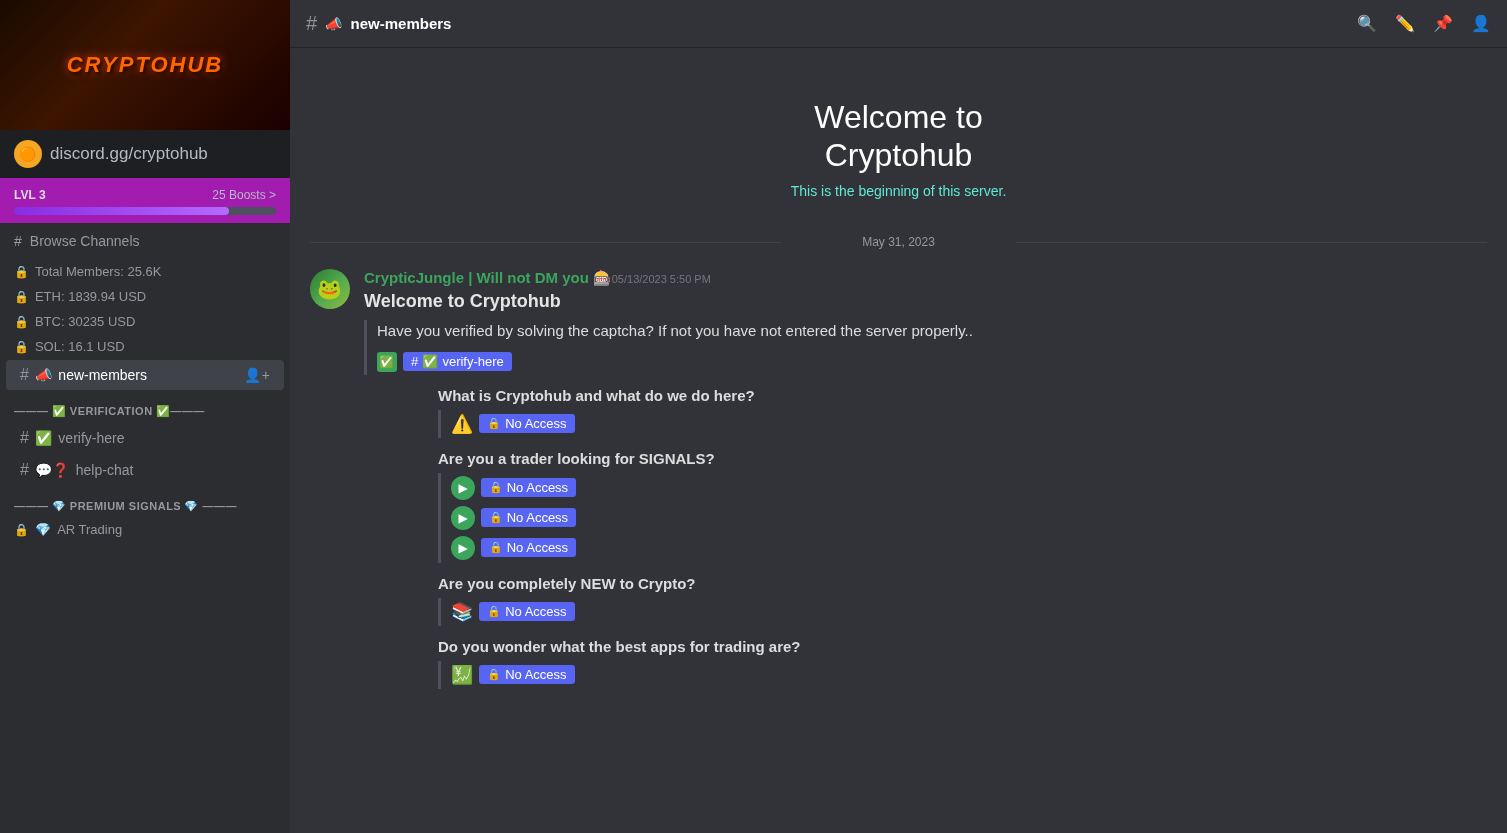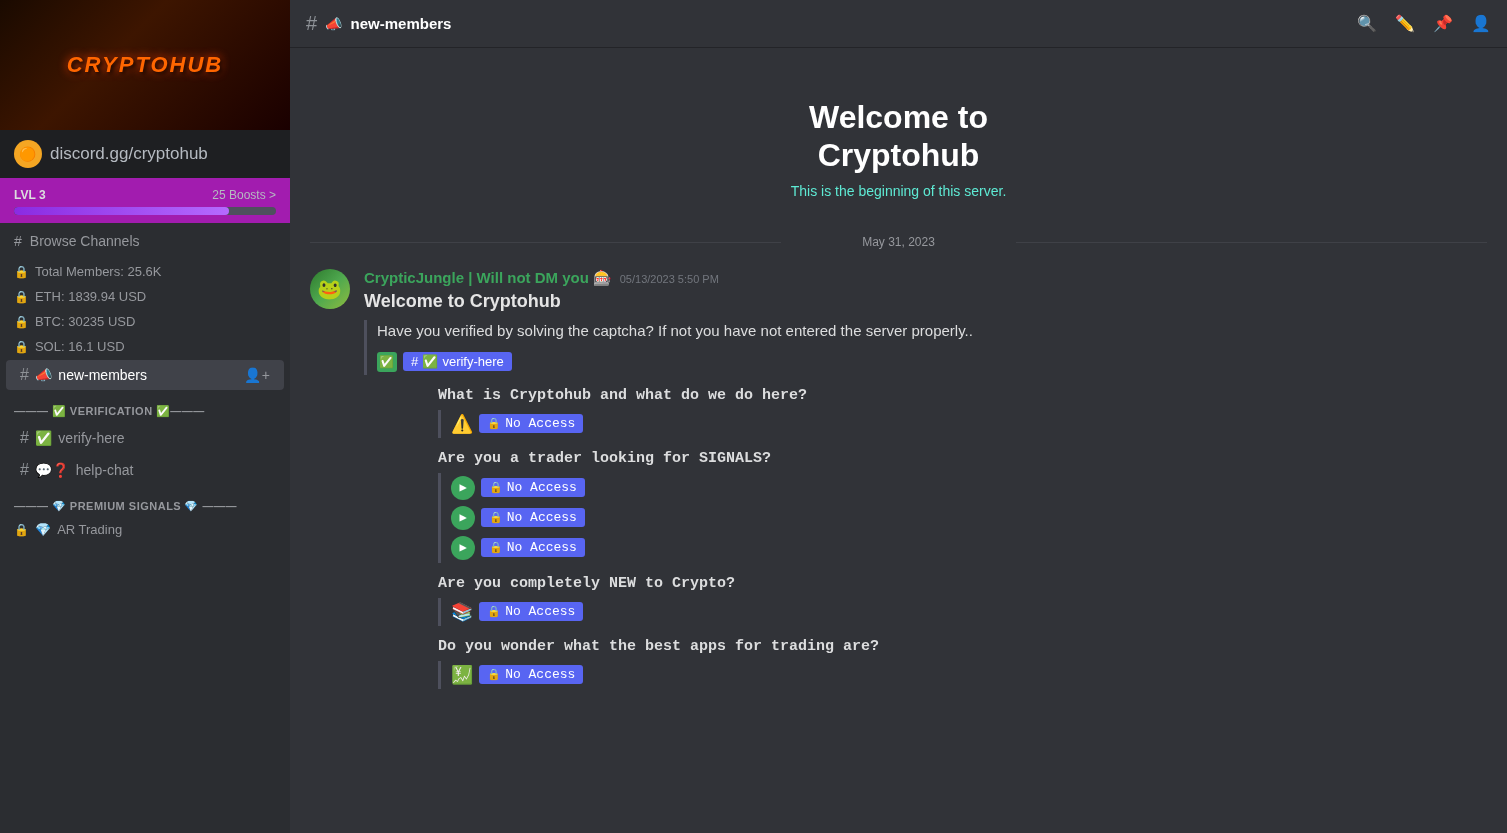--- a/index.html
+++ b/index.html
@@ -160,21 +160,21 @@
       overflow-y: auto;
       padding: 20px 0;
     }
 
     #welcome-header {
       text-align: center;
       padding: 30px 20px 20px;
     }
     #welcome-title {
       font-size: 32px;
-      font-weight: 700;
+      font-weight: 400;
       color: #ffffff;
       line-height: 1.2;
       margin-bottom: 8px;
     }
     #welcome-subtitle {
       font-size: 14px;
       color: #5eead4;
     }
 
     .date-divider {
@@ -210,29 +210,28 @@
     .avatar-img {
       width: 100%;
       height: 100%;
       background: linear-gradient(135deg, #2d7a2d, #4fa84f, #8fbc3f);
       display: flex;
       align-items: center;
       justify-content: center;
       font-size: 20px;
     }
     .message-content { flex: 1; }
-    .message-header { display: flex; align-items: baseline; gap: 8px; margin-bottom: 4px; }
+    .message-header { display: flex; align-items: baseline; margin-bottom: 4px; }
     .message-author { color: #3ba55c; font-weight: 600; font-size: 15px; }
     .message-timestamp { color: #72767d; font-size: 11px; }
     .message-title { font-weight: 700; font-size: 18px; color: #e5e5e5; margin-bottom: 8px; }
     .message-text { font-size: 15px; color: #dcddde; margin-bottom: 8px; line-height: 1.4; }
 
     .section-block {
       margin: 12px 20px 0 74px;
-      font-family: Liberation Mono, monospace;
     }
     .section-question {
       font-weight: 700;
       font-size: 15px;
       color: #dcddde;
       margin-bottom: 6px;
     }
     .channel-link-row {
       display: flex;
       align-items: center;

